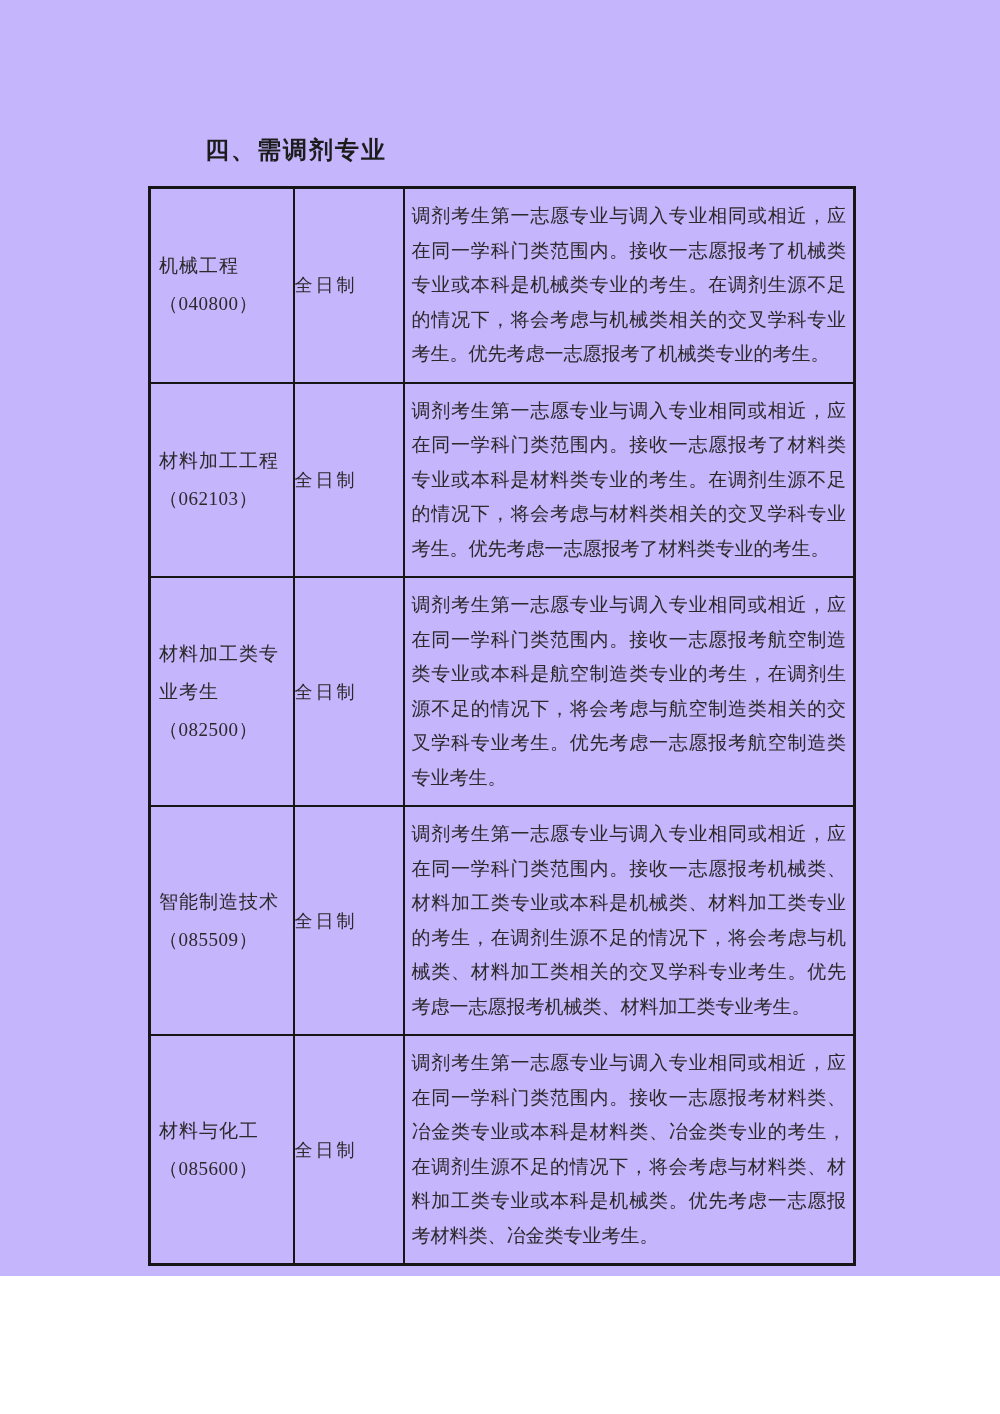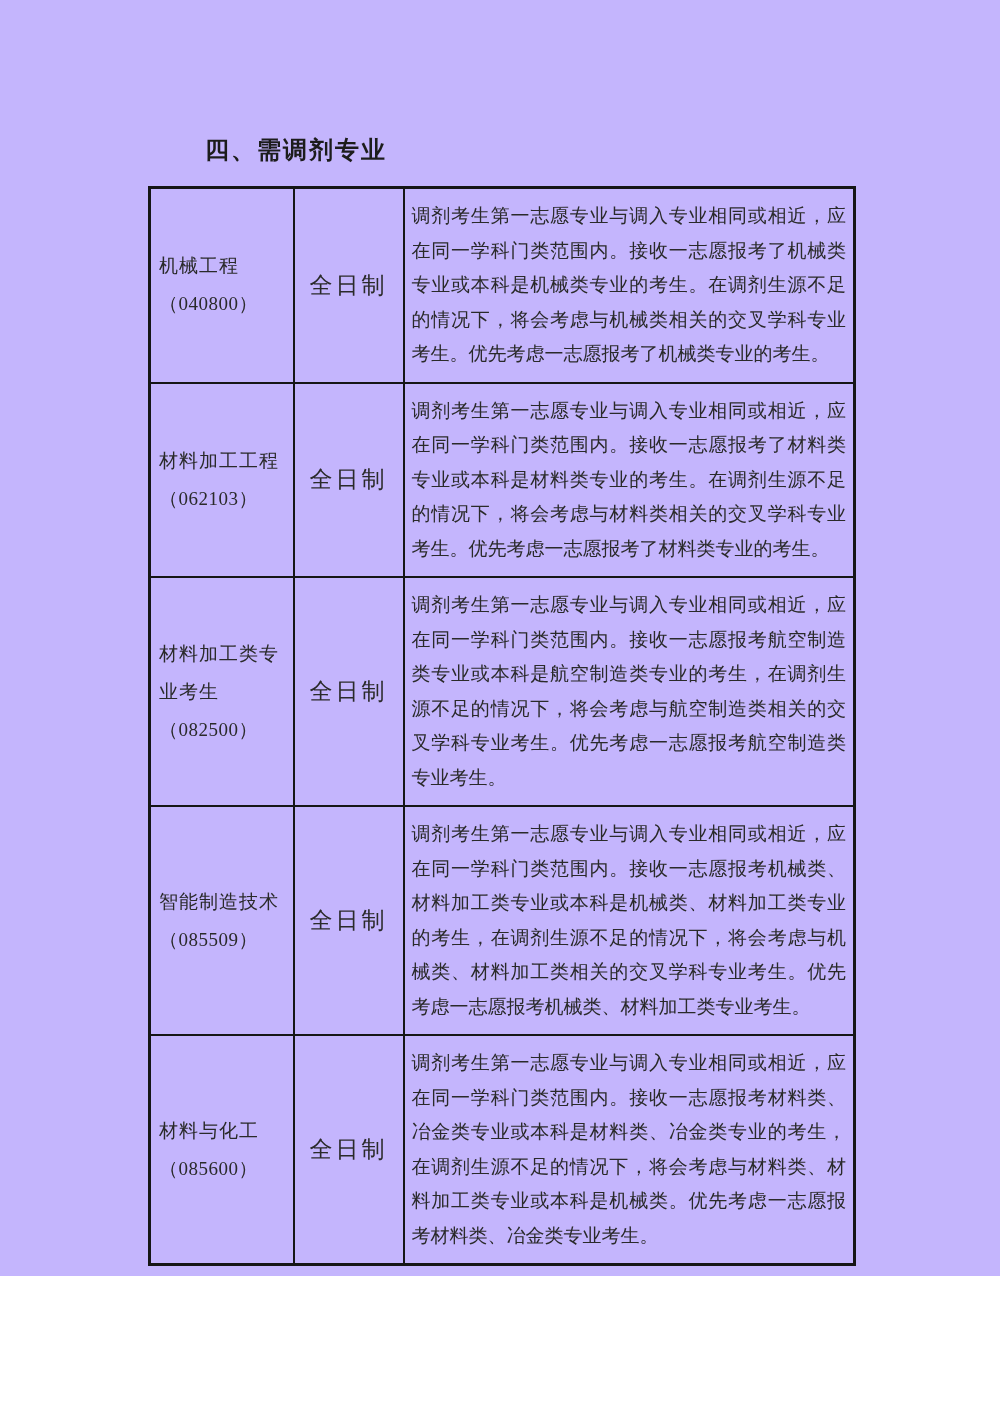--- a/index.html
+++ b/index.html
@@ -68,23 +68,22 @@
     vertical-align: middle;
     font-size: 19px;
     line-height: 38px;
     letter-spacing: 1px;
     padding: 0 8px;
   }
   td.name-cell .major-name { display: block; }
   td.name-cell .major-code { display: block; letter-spacing: 0.5px; }
 
   td.mode-cell {
-    text-align: center;
     vertical-align: middle;
-    font-size: 23px;
+    font-size: 18px;
     letter-spacing: 3px;
     padding: 0;
   }
 
   td.remark-cell {
     vertical-align: middle;
     text-align: justify;
     text-align-last: left;
     text-justify: inter-character;
     font-size: 19px;

